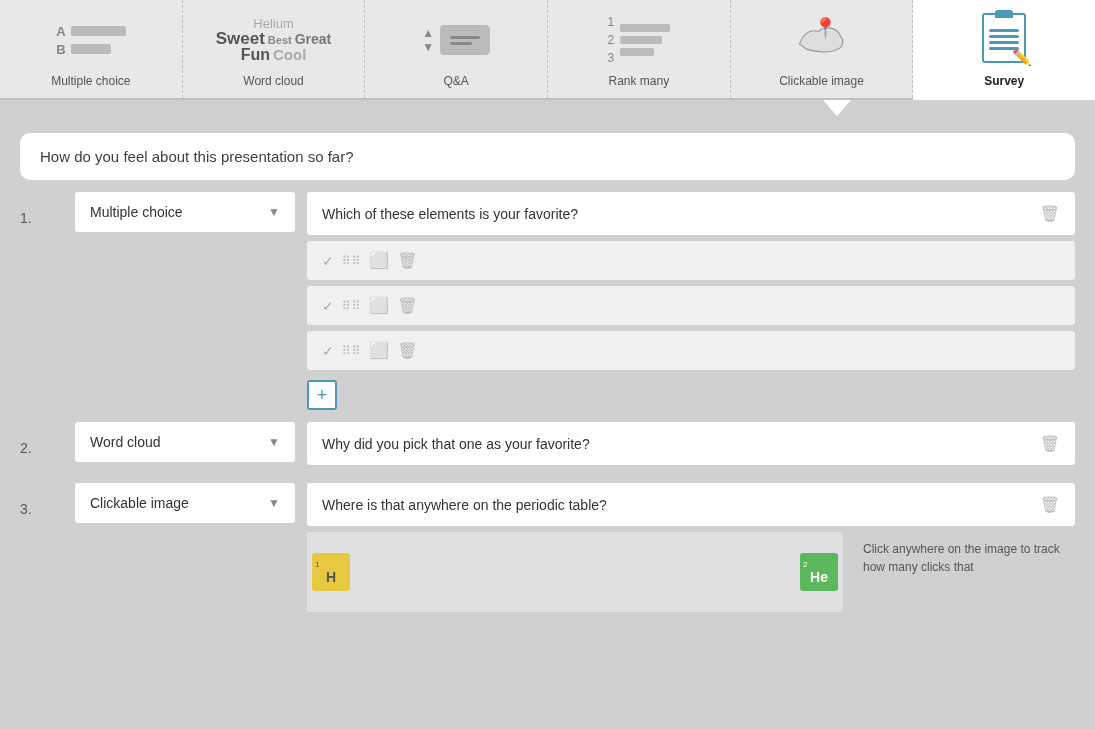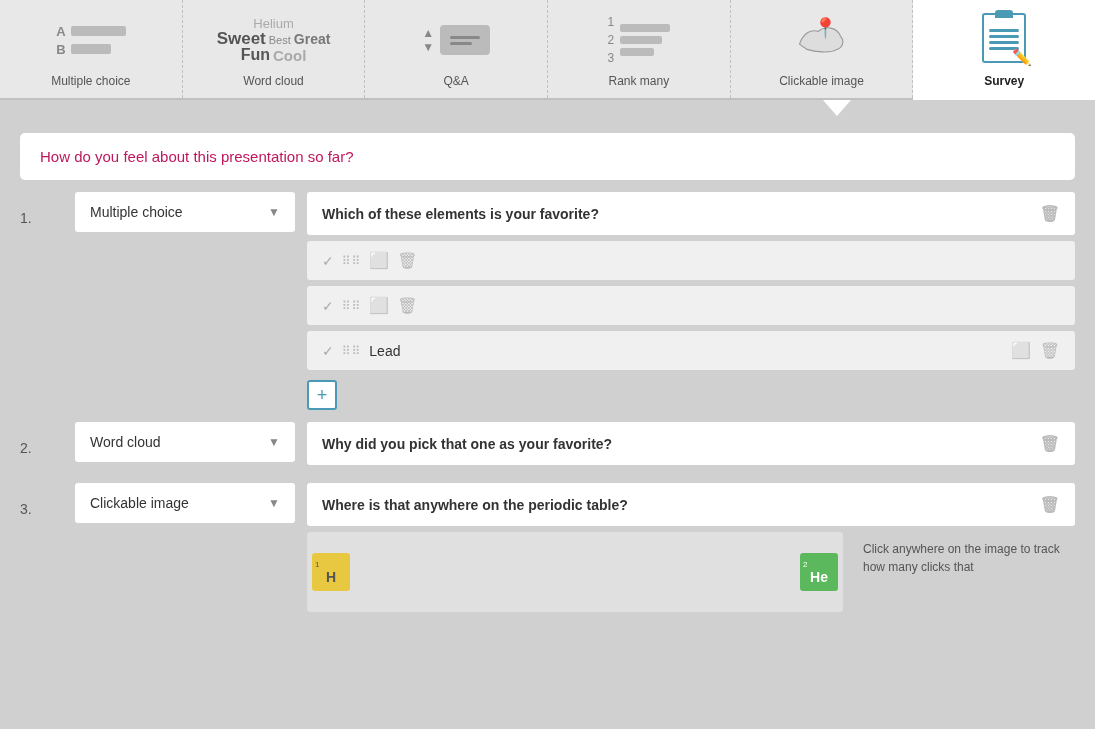--- a/index.html
+++ b/index.html
@@ -55,21 +55,21 @@
 
     
     .mc-icon { display: flex; flex-direction: column; gap: 3px; }
     .mc-row { display: flex; align-items: center; gap: 5px; font-size: 13px; color: #888; font-weight: bold; }
     .mc-bar { background: #bbb; border-radius: 2px; height: 10px; }
 
     
     .wc-icon { text-align: center; line-height: 1; }
     .wc-awesome { color: #aaa; font-size: 13px; }
     .wc-sweet { color: #555; font-size: 17px; font-weight: bold; }
-    .wc-best { color: #888; font-size: 11px; font-weight: normal; }
+    .wc-best { color: #888; font-size: 11px; font-weight: bold; }
     .wc-great { color: #777; font-size: 14px; font-weight: bold; }
     .wc-fun { color: #555; font-size: 16px; font-weight: bold; }
     .wc-cool { color: #aaa; font-size: 15px; font-weight: bold; }
     .qa-up-down { display: flex; flex-direction: column; align-items: center; color: #888; font-size: 14px; }
     .qa-comment { background: #bbb; border-radius: 4px; width: 50px; height: 30px; display: flex; align-items: center; justify-content: center; }
     .qa-comment-lines { display: flex; flex-direction: column; gap: 3px; }
     .qa-line { background: #888; height: 3px; border-radius: 2px; }
 
     
     .ro-icon { display: flex; gap: 6px; align-items: center; }
@@ -92,25 +92,25 @@
     .oe-bubble-line { background: #888; height: 3px; border-radius: 2px; }
 
     
     .main-content {
       padding: 15px 20px;
       background: #d0d0d0;
     }
 
     .survey-title-bar {
       background: white;
-      border-radius: 5px;
+      border-radius: 10px;
       padding: 15px 20px;
       margin-bottom: 12px;
       font-size: 15px;
-      color: #be185d;
+      color: #404040;
     }
 
     
     .question-block {
       display: flex;
       margin-bottom: 12px;
       align-items: flex-start;
     }
     .question-number {
       width: 55px;
@@ -148,21 +148,20 @@
     .question-text-row {
       background: white;
       border-radius: 3px;
       padding: 12px 15px;
       display: flex;
       align-items: center;
       justify-content: space-between;
       margin-bottom: 6px;
       font-size: 14px;
       color: #333;
-      font-weight: bold;
     }
     .delete-icon {
       color: #bbb;
       font-size: 16px;
       cursor: pointer;
     }
 
     
     .answer-option {
       background: #f0f0f0;
@@ -263,21 +262,21 @@
 
   <div class="nav-item">
     <div class="nav-icon">
       <div class="wc-icon">
         <div class="wc-awesome">Helium</div>
         <div style="display:flex; align-items:baseline; gap:3px; justify-content:center;">
           <span class="wc-sweet">Sweet</span>
           <span class="wc-best">Best</span>
           <span class="wc-great">Great</span>
         </div>
-        <div style="display:flex; align-items:center; gap:3px; justify-content:center;">
+        <div style="display:flex; align-items:flex-start; gap:3px; justify-content:center;">
           <span class="wc-fun">Fun</span>
           <span class="wc-cool">Cool</span>
         </div>
       </div>
     </div>
     <div class="nav-label">Word cloud</div>
   </div>
 
   <div class="nav-item">
     <div class="nav-icon">
@@ -383,21 +382,20 @@
         <span class="answer-drag">⠿⠿</span>
         <div class="answer-actions">
           <span class="image-icon">⬜</span>
           <span class="delete-icon">🗑</span>
         </div>
       </div>
       
       <div class="answer-option">
         <span class="answer-check">✓</span>
         <span class="answer-drag">⠿⠿</span>
-        <span class="answer-text">Lead</span>
         <div class="answer-actions">
           <span class="image-icon">⬜</span>
           <span class="delete-icon">🗑</span>
         </div>
       </div>
       
       <div class="add-answer-btn">+</div>
     </div>
   </div>
 

